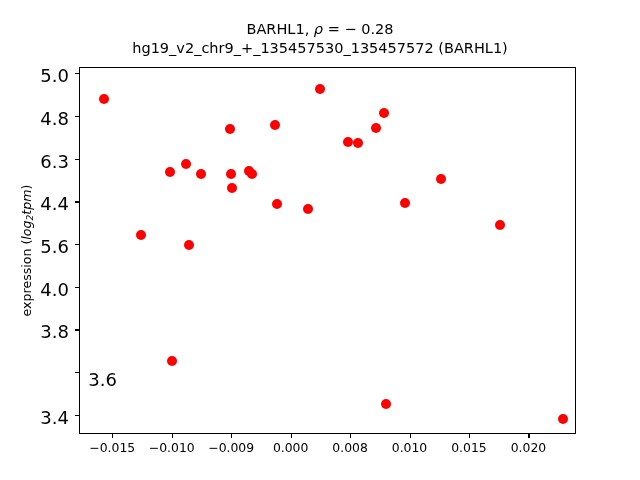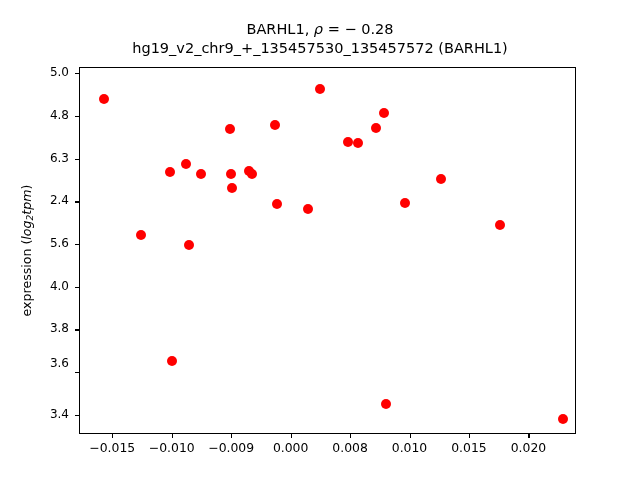--- a/index.html
+++ b/index.html
@@ -83,21 +83,21 @@
     width: 80px;
     margin-left: -40px;
     color: #000000;
     white-space: nowrap;
   }
   .yticklabel {
     position: absolute;
     left: 0px;
     width: 69px;
     text-align: right;
-    font-size: 12px;
+    font-size: 18px;
     margin-top: -8px;
     color: #000000;
     white-space: nowrap;
   }
 
   
   #xlabel {
     position: absolute;
     left: 79px;
     width: 497px;
@@ -175,28 +175,28 @@
     <div class="xticklabel" style="left: 350.091px;">0.008</div>
     <div class="xtick" style="left: 409.541px;"></div>
     <div class="xticklabel" style="left: 409.541px;">0.010</div>
     <div class="xtick" style="left: 468.99px;"></div>
     <div class="xticklabel" style="left: 468.99px;">0.015</div>
     <div class="xtick" style="left: 528.44px;"></div>
     <div class="xticklabel" style="left: 528.44px;">0.020</div>
     <div class="ytick" style="top: 408.797px;"></div>
     <div class="yticklabel" style="top: 408.797px;">3.4</div>
     <div class="ytick" style="top: 366.122px;"></div>
-    <div class="yticklabel" style="top: 358px;">3.6</div>
+    <div class="yticklabel" style="top: 371px; padding-left: 48px;">3.6</div>
     <div class="ytick" style="top: 323.448px;"></div>
     <div class="yticklabel" style="top: 323.448px;">3.8</div>
     <div class="ytick" style="top: 280.773px;"></div>
     <div class="yticklabel" style="top: 280.773px;">4.0</div>
     <div class="ytick" style="top: 238.099px;"></div>
     <div class="yticklabel" style="top: 238.099px;">5.6</div>
     <div class="ytick" style="top: 195.424px;"></div>
-    <div class="yticklabel" style="top: 195.424px;">2.4</div>
+    <div class="yticklabel" style="top: 195.424px;">4.4</div>
     <div class="ytick" style="top: 152.75px;"></div>
     <div class="yticklabel" style="top: 152.75px;">6.3</div>
     <div class="ytick" style="top: 110.076px;"></div>
     <div class="yticklabel" style="top: 110.076px;">4.8</div>
     <div class="ytick" style="top: 67.4012px;"></div>
     <div class="yticklabel" style="top: 67.4012px;">5.0</div>
   </div>
 
 </body></html>

